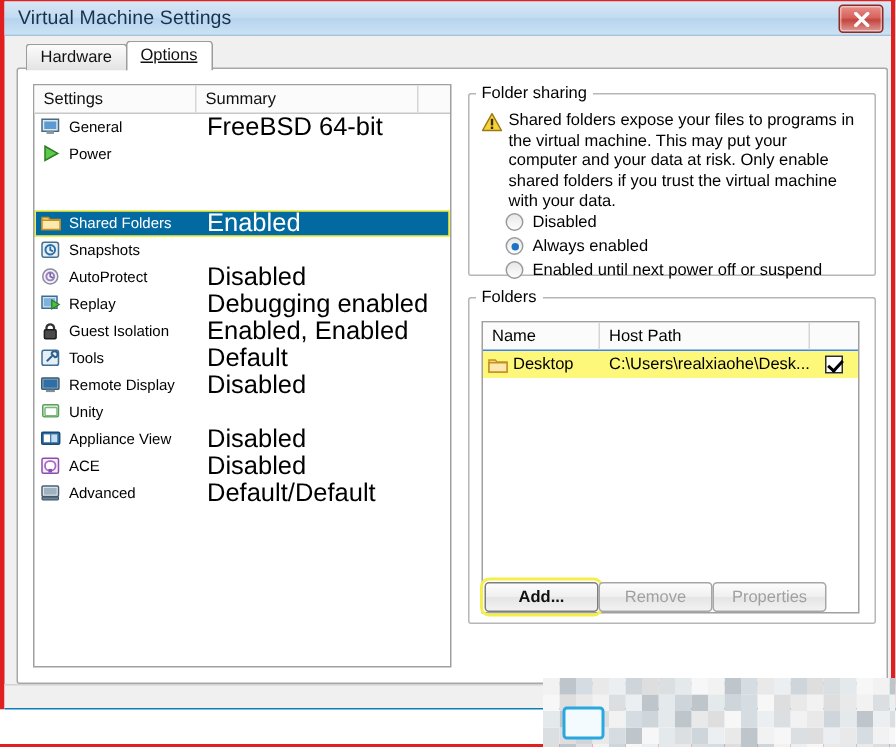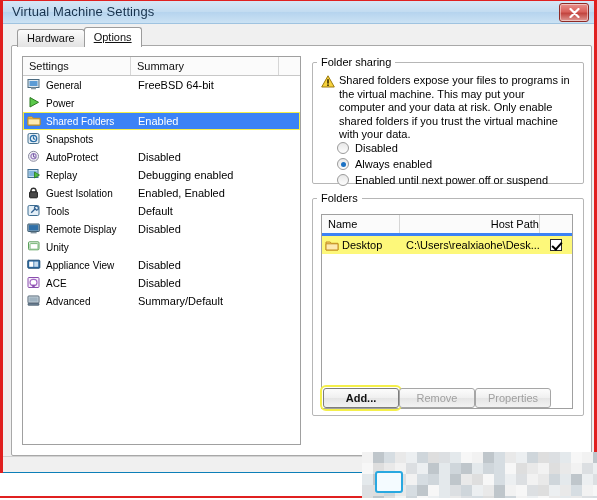--- a/index.html
+++ b/index.html
@@ -131,42 +131,43 @@
   }
   .s-row {
     display: flex;
     align-items: center;
     height: 18px;
     padding-left: 4px;
     box-sizing: border-box;
     cursor: default;
   }
   .s-row.selected {
-    background: #3b82f6;
+    background: #0369a1;
     outline: 1px solid #f4ef4a;
     outline-offset: -1px;
     box-shadow: inset 0 0 0 1px #f4ef4a;
+    margin-top: 28px;
   }
   .s-row.selected .s-label,
   .s-row.selected .s-summary { color: #ffffff; }
   .s-icon {
     width: 16px; height: 14px;
     margin-right: 3px;
     flex: 0 0 16px;
     position: relative;
   }
   .s-label {
     width: 92px;
     font-size: 10px;
     color: #000;
     white-space: nowrap;
     overflow: hidden;
   }
   .s-summary {
-    font-size: 11px;
+    font-size: 17px;
     color: #000;
     white-space: nowrap;
   }
 
   
   #right-col {
     position: absolute;
     left: 300px; top: 10px;
     width: 270px; height: 389px;
   }
@@ -232,26 +233,26 @@
     left: 8px; top: 10px;
     width: 252px; height: 195px;
     box-sizing: border-box;
     border: 1px solid #a0a0a0;
     background: #ffffff;
     overflow: hidden;
   }
   #folders-head {
     display: flex;
     height: 18px;
-    border-bottom: 3px solid #3b82f6;
+    border-bottom: 1px solid #3b82f6;
     background: #fbfbfb;
   }
   .fh { line-height: 18px; padding-left: 6px; border-right: 1px solid #d6d6d6; box-sizing: border-box; font-size: 11px;}
   .fh-name { width: 78px; }
-  .fh-path { width: 140px; text-align: right; }
+  .fh-path { width: 140px; }
   .fh-chk  { flex: 1; border-right: none; }
 
   .f-row {
     display: flex;
     align-items: center;
     height: 18px;
     background: #fdf87a;
     font-size: 11px;
     cursor: default;
   }
@@ -476,21 +477,21 @@
             <span class="s-label">ACE</span>
             <span class="s-summary">Disabled</span>
           </div>
           <div class="s-row">
             <span class="s-icon"><svg width="15" height="13" viewBox="0 0 15 13">
                 <rect x="1" y="2" width="11" height="7" rx="0.8" fill="#e9eef2" stroke="#4a5f70"></rect>
                 <rect x="2.2" y="3.2" width="8.6" height="4.6" fill="#9fb2c0"></rect>
                 <rect x="1" y="9.3" width="11" height="2" rx="0.6" fill="#6f8396" stroke="#3d5364" stroke-width="0.7"></rect>
               </svg></span>
             <span class="s-label">Advanced</span>
-            <span class="s-summary">Summary/Default</span>
+            <span class="s-summary">Default/Default</span>
           </div>
         </div>
     </div>
 
     <div id="right-col">
 
       <fieldset class="grp" id="grp-sharing">
         <legend>Folder sharing</legend>
         <div id="warn-row">
           <div id="warn-icon">

